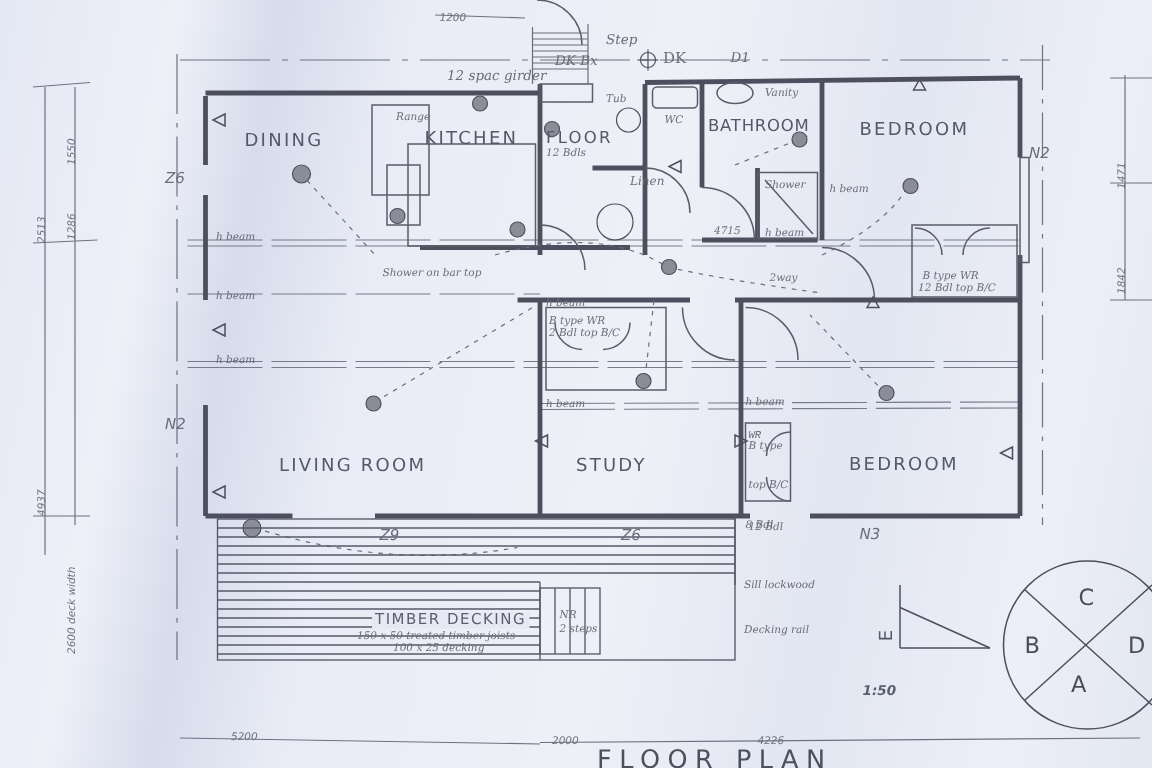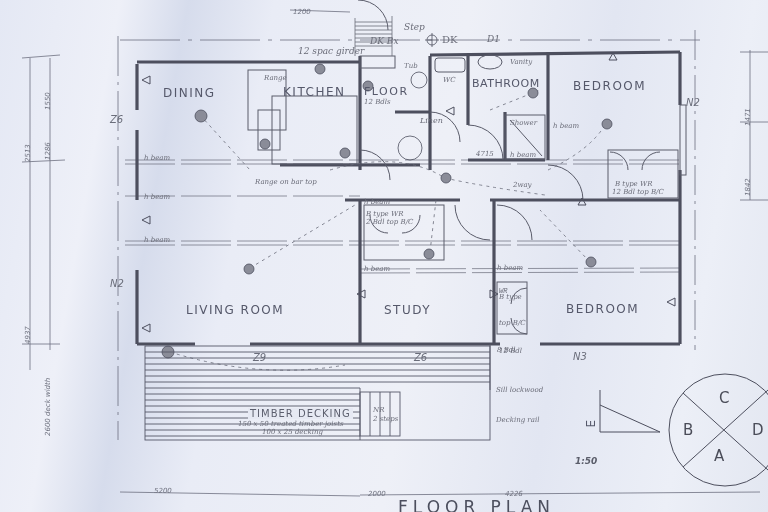--- a/index.html
+++ b/index.html
@@ -238,21 +238,21 @@
 <div class="lbl small" style="left:499px;top:319px;">top B/C</div>
 <div class="lbl small" style="left:513px;top:181px;">2way</div>
 <div class="lbl small" style="left:144px;top:154px;">h beam</div>
 <div class="lbl small" style="left:144px;top:193px;">h beam</div>
 <div class="lbl small" style="left:144px;top:236px;">h beam</div>
 <div class="lbl small" style="left:364px;top:198px;">h beam</div>
 <div class="lbl small" style="left:364px;top:265px;">h beam</div>
 <div class="lbl small" style="left:497px;top:264px;">h beam</div>
 <div class="lbl small" style="left:553px;top:122px;">h beam</div>
 <div class="lbl small" style="left:510px;top:151px;">h beam</div>
-<div class="lbl small" style="left:255px;top:178px;">Range on bar top</div>
+<div class="lbl small" style="left:255px;top:178px;">Shower on bar top</div>
 <div class="lbl small" style="left:496px;top:386px;">Sill lockwood</div>
 <div class="lbl small" style="left:496px;top:416px;">Decking rail</div>
 <div class="lbl small" style="left:264px;top:74px;">Range</div>
 <div class="lbl small" style="left:476px;top:150px;">4715</div>
 <div class="lbl small" style="left:497px;top:346px;">8 Bdl</div>
 <div class="lbl" style="left:586px;top:416px;font-size:12px;transform:rotate(-90deg);">E</div>
 
 <div class="lbl grid" style="left:110px;top:114px;">Z6</div>
 <div class="lbl grid" style="left:110px;top:278px;">N2</div>
 <div class="lbl grid" style="left:686px;top:97px;">N2</div>

